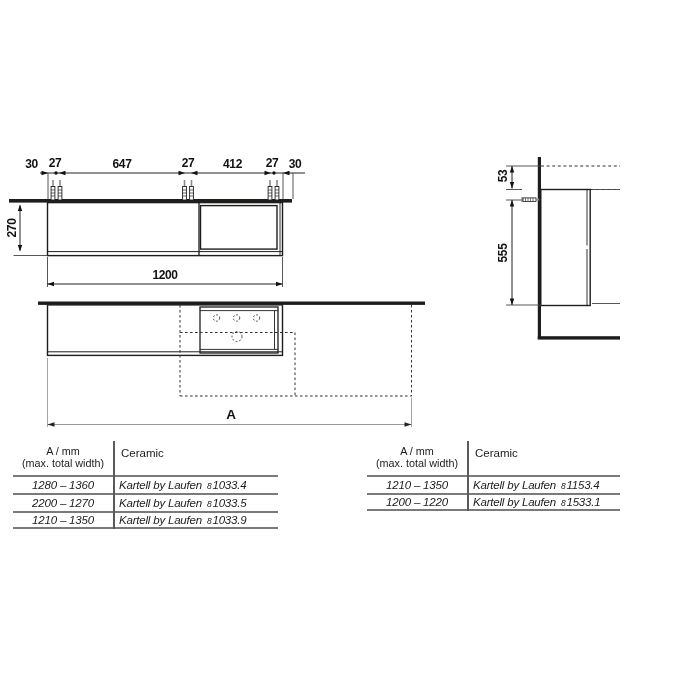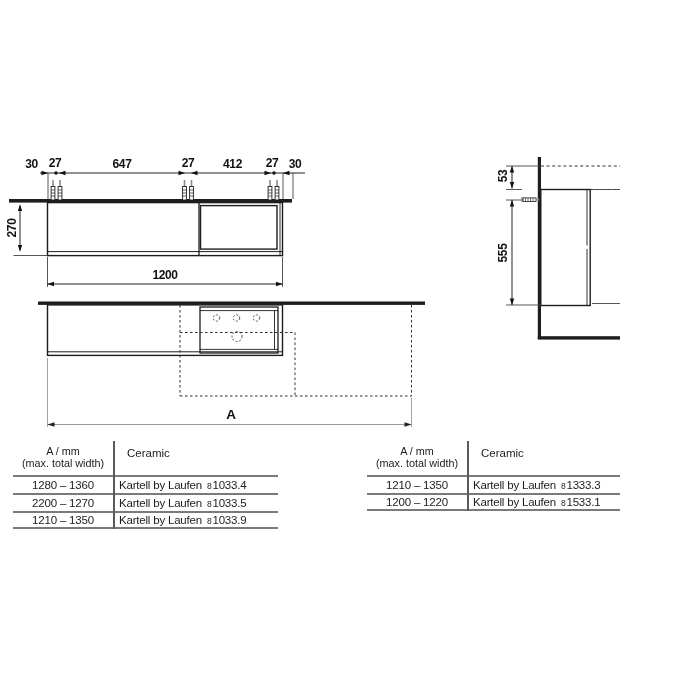--- a/index.html
+++ b/index.html
@@ -9,22 +9,22 @@
   }
   svg text { user-select:none; }
   .dim  { font:bold 12px "Liberation Sans", sans-serif; fill:#111; letter-spacing:-0.4px; }
   .dimA { font:bold 13.5px "Liberation Sans", sans-serif; fill:#111; }
 
   
   .spec-table { position:absolute; top:440px; font-size:11.5px; color:#1c1c1c; }
   .spec-table .vrule { position:absolute; top:1px; bottom:0; width:1.5px; background:#5a5a5a; left:100px; }
   .spec-head { display:flex; height:35px; box-sizing:border-box; }
   .spec-head .c1 { width:100px; text-align:center; padding-top:5px; font-size:10.8px; line-height:12px; }
-  .spec-head .c2 { padding-left:14px; padding-top:7px; font-size:11.5px; }
-  .spec-row { display:flex; height:18px; box-sizing:border-box; border-top:2px solid #7a7a7a; align-items:center; }
+  .spec-head .c2 { padding-left:8px; padding-top:7px; font-size:11.5px; }
+  .spec-row { display:flex; height:18px; box-sizing:border-box; border-top:2px solid #7a7a7a; align-items:center;font-style:italic; }
   .spec-row:last-child { border-bottom:2px solid #7a7a7a; }
   .spec-row .c1 { width:100px; text-align:center; letter-spacing:-0.2px; }
   .spec-row .c2 { padding-left:6px; white-space:nowrap; letter-spacing:-0.2px; }
   .sub8 { font-size:8.5px; margin-left:5px; margin-right:1px; }
 </style>
 </head>
 <body>
 
 <div id="stage">
 
@@ -222,21 +222,21 @@
     <div class="vrule"></div>
     <div class="spec-head">
       <div class="c1">
         <div>A / mm</div>
         <div>(max. total width)</div>
       </div>
       <div class="c2">Ceramic</div>
     </div>
     <div class="spec-row">
       <div class="c1">1210 – 1350</div>
-      <div class="c2"><span>Kartell by Laufen</span><span class="sub8">8</span><span>1333.3</span></div>
+      <div class="c2"><span>Kartell by Laufen</span><span class="sub8">8</span><span>1153.4</span></div>
     </div>
     <div class="spec-row">
       <div class="c1">1200 – 1220</div>
       <div class="c2"><span>Kartell by Laufen</span><span class="sub8">8</span><span>1533.1</span></div>
     </div>
   </div>
 
 </div>
 
 </body></html>

